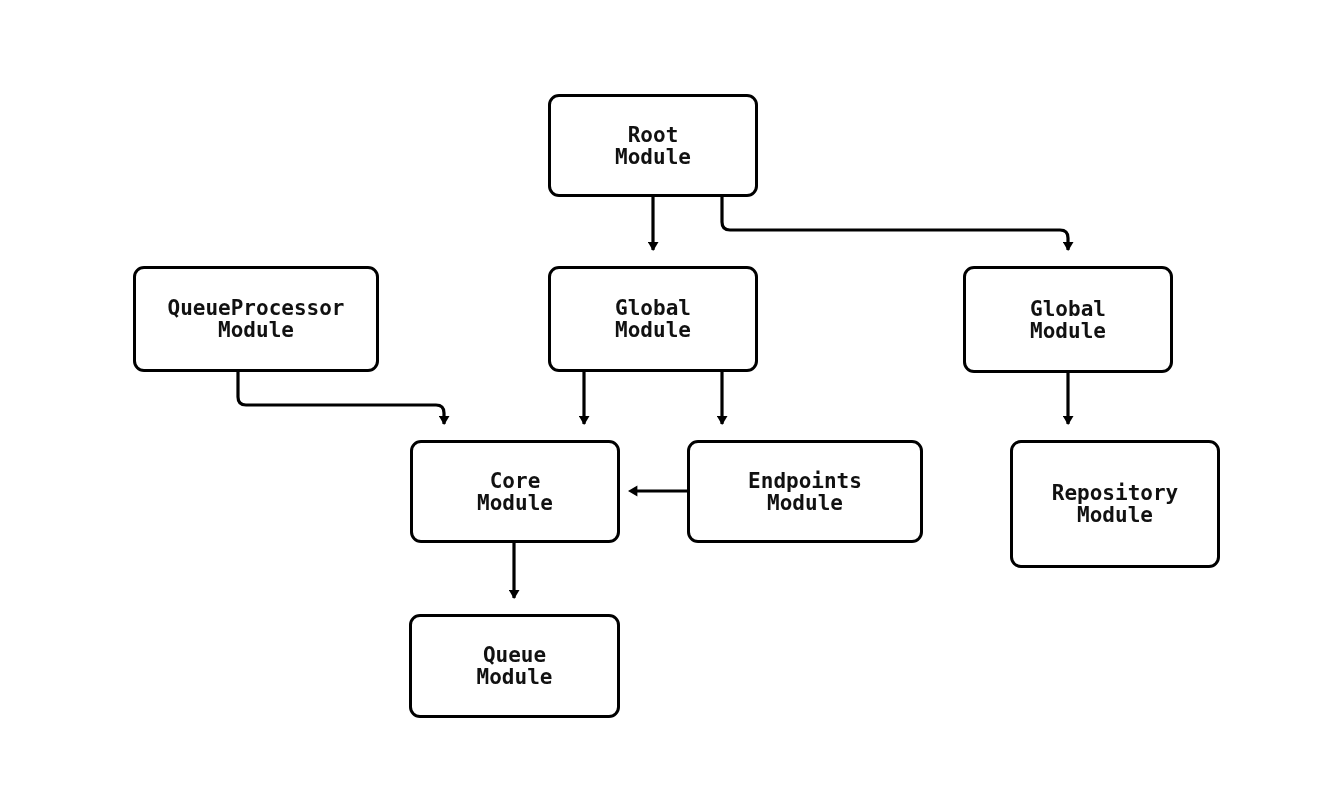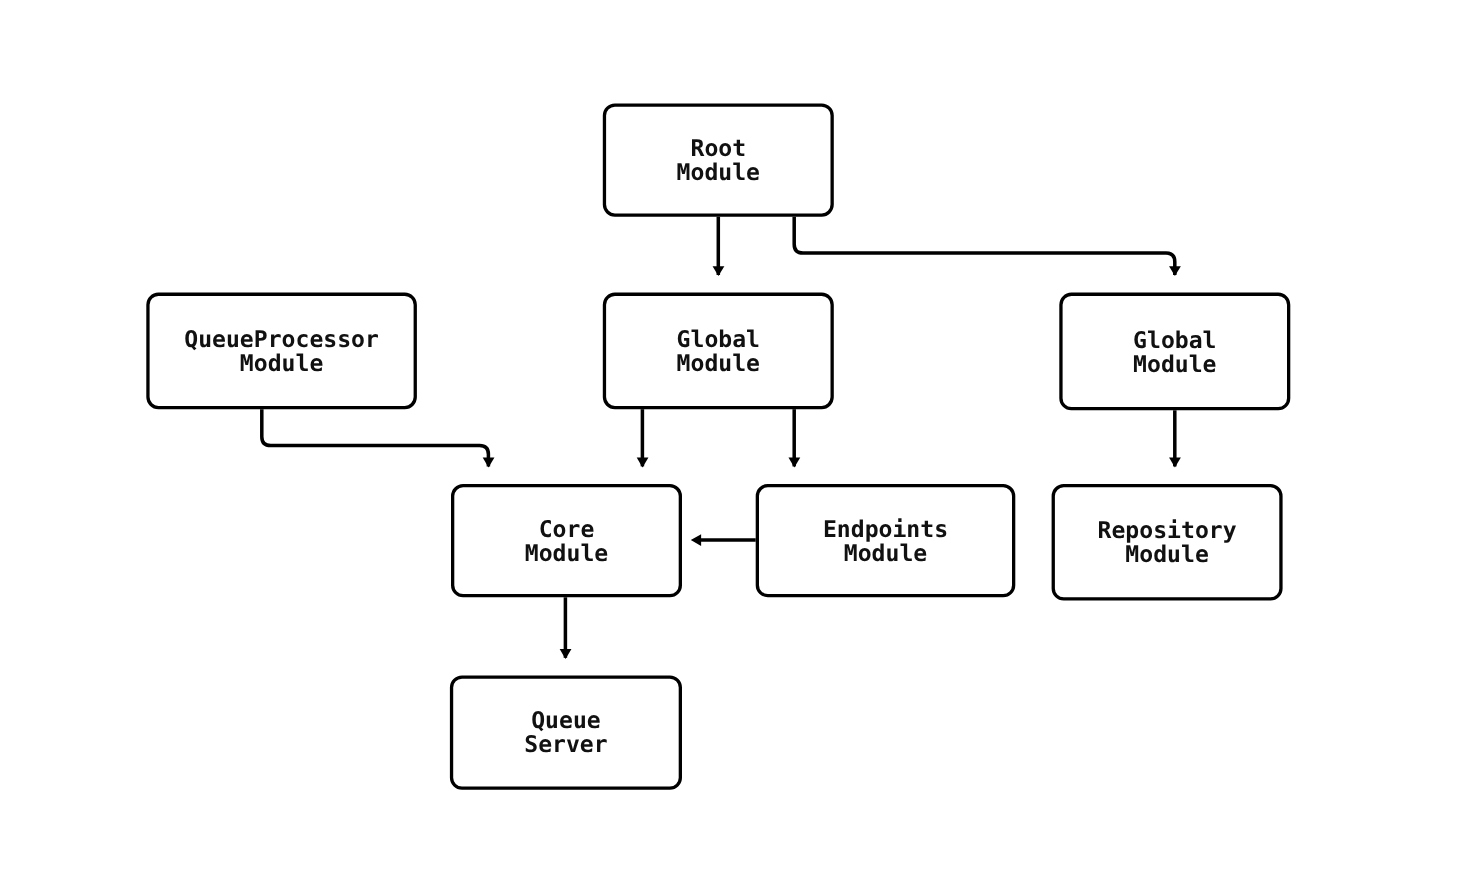--- a/index.html
+++ b/index.html
@@ -108,23 +108,23 @@
   <div class="node" style="left:410px; top:440px; width:210px; height:103px;align-items:center;">
     <span class="node-label">Core
 Module</span>
   </div>
 
   <div class="node" style="left:687px; top:440px; width:236px; height:103px;">
     <span class="node-label">Endpoints
 Module</span>
   </div>
 
-  <div class="node" style="left:956px; top:440px; width:210px; height:106px;">
+  <div class="node" style="left:1010px; top:440px; width:210px; height:128px;">
     <span class="node-label">Repository
 Module</span>
   </div>
 
   <div class="node" style="left:409px; top:614px; width:211px; height:104px;">
     <span class="node-label">Queue
-Server</span>
+Module</span>
   </div>
 
 </div>
 
 </body></html>

